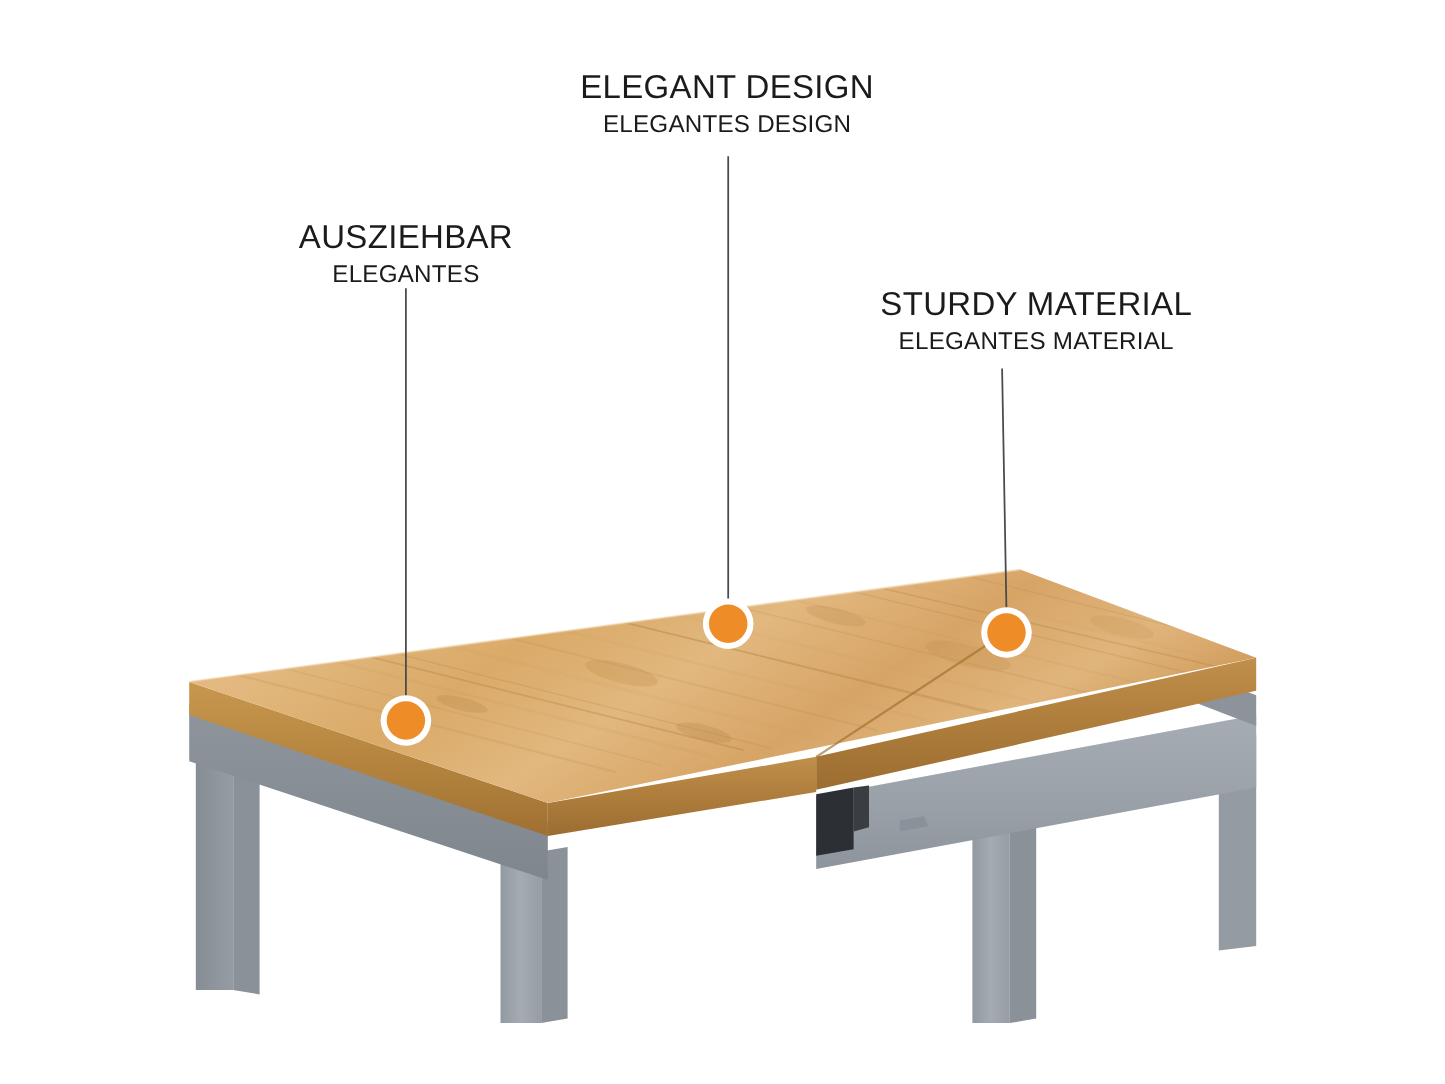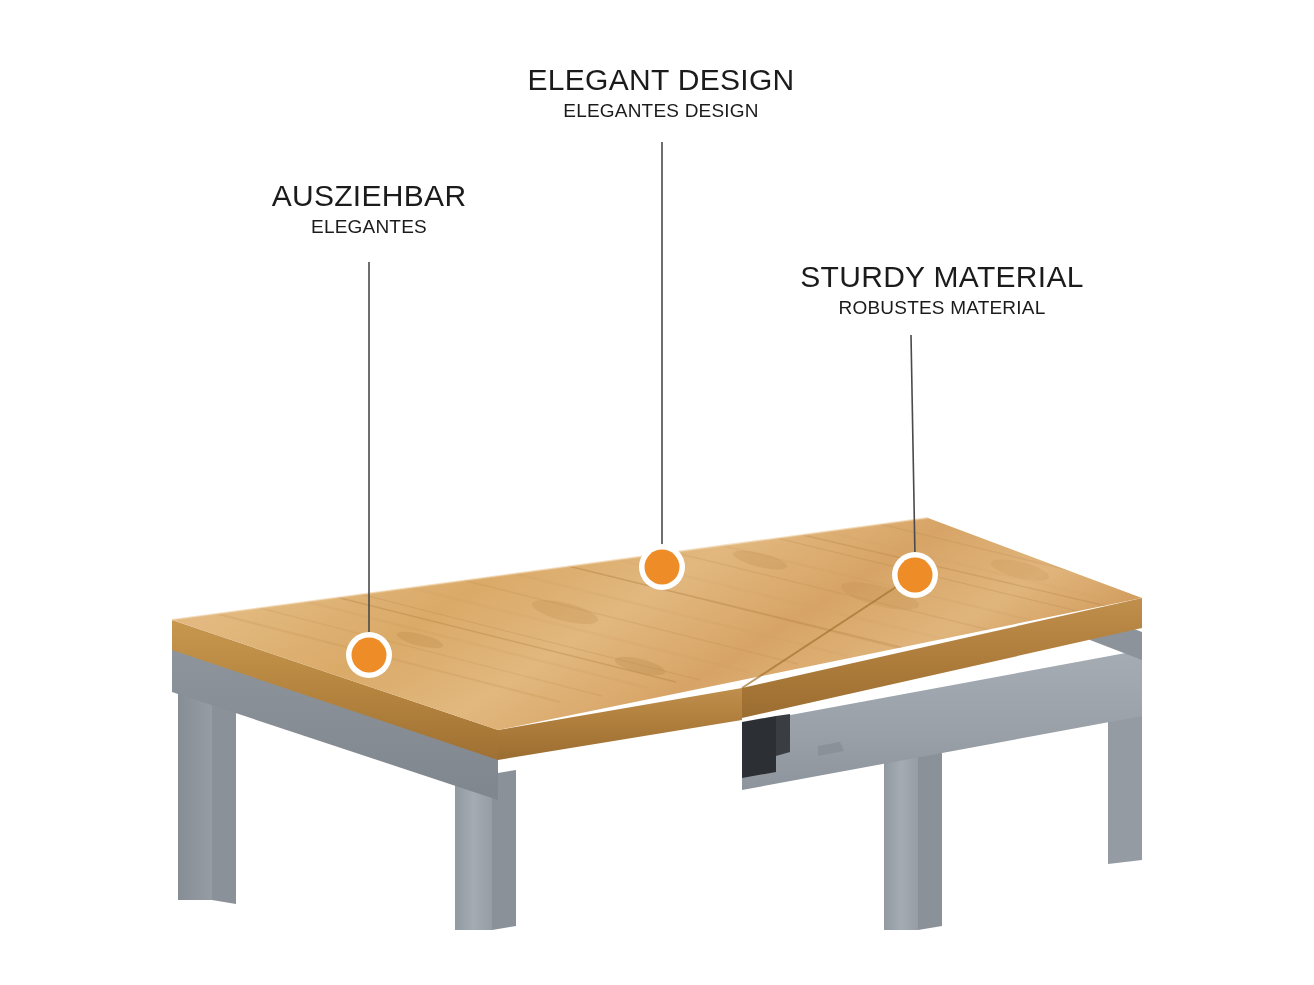--- a/index.html
+++ b/index.html
@@ -31,30 +31,30 @@
     user-select: none;
   }
   .callout .title {
     font-size: 30px;
     letter-spacing: 0.3px;
     color: #1b1b1b;
     line-height: 1.08;
     font-weight: 400;
   }
   .callout .subtitle {
-    font-size: 19px;
+    font-size: 22px;
     letter-spacing: 0.2px;
     color: #1b1b1b;
     line-height: 1.25;
     margin-top: 3px;
     font-weight: 400;
   }
 
   #callout-elegant  { left: 661px; top: 64px; }
-  #callout-extend   { left: 369px; top: 180px; }
+  #callout-extend   { left: 369px; top: 200px; }
   #callout-sturdy   { left: 910px; top: 261px; margin-left: 32px; }
 
   svg.art {
     position: absolute;
     left: 0; top: 0;
     width: 1314px;
     height: 985px;
     display: block;
   }
 </style>
@@ -225,16 +225,16 @@
     <div class="subtitle">ELEGANTES DESIGN</div>
   </div>
 
   <div class="callout" id="callout-extend">
     <div class="title">AUSZIEHBAR</div>
     <div class="subtitle">ELEGANTES</div>
   </div>
 
   <div class="callout" id="callout-sturdy">
     <div class="title">STURDY MATERIAL</div>
-    <div class="subtitle">ROBUSTES MATERIAL</div>
+    <div class="subtitle">ELEGANTES MATERIAL</div>
   </div>
 
 </div>
 
 </body></html>

